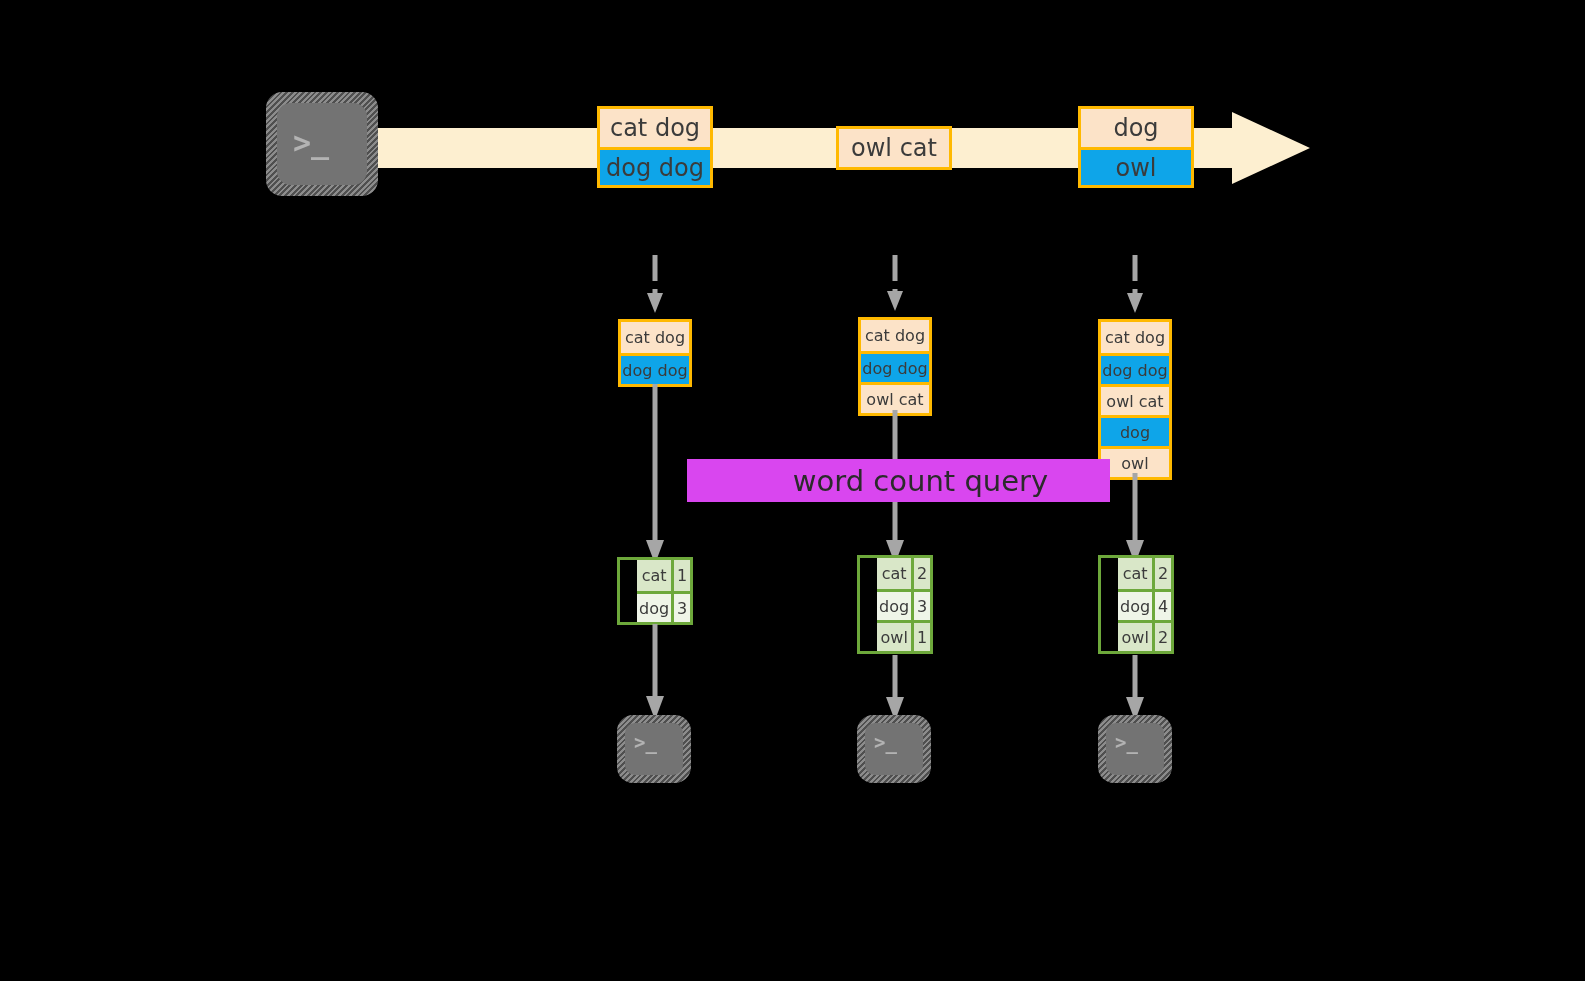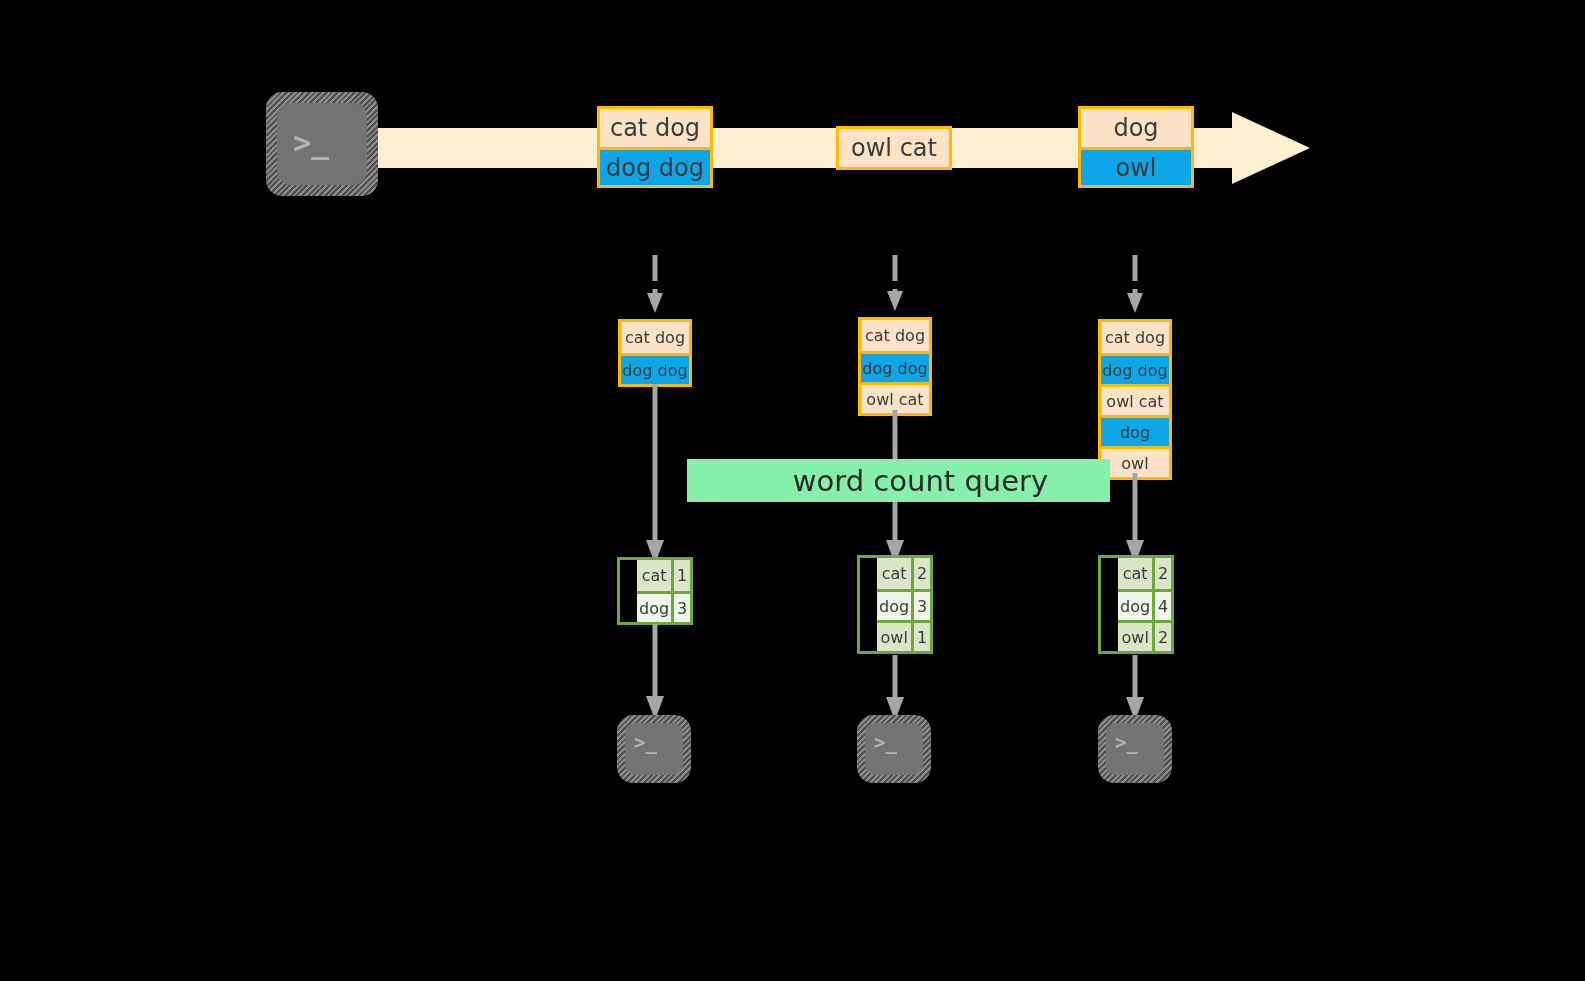--- a/index.html
+++ b/index.html
@@ -82,21 +82,21 @@
   .res .v { width: 24px; border-left: 3px solid #6DA83B; }
   .row.dark  .k, .row.dark  .v { background: #D9E7C8; }
   .row.light .k, .row.light .v { background: #EFF5E8; }
 
   
   .conn { position: absolute; }
 
   
   .qlabel {
     position: absolute;
-    background: #86efac;
+    background: #d946ef;
     display: flex;
     align-items: center;
     justify-content: center;
     color: #2b2b2b;
     font-size: 29px;
     white-space: nowrap;
     padding-left: 44px;
   }
 </style>
 </head>

